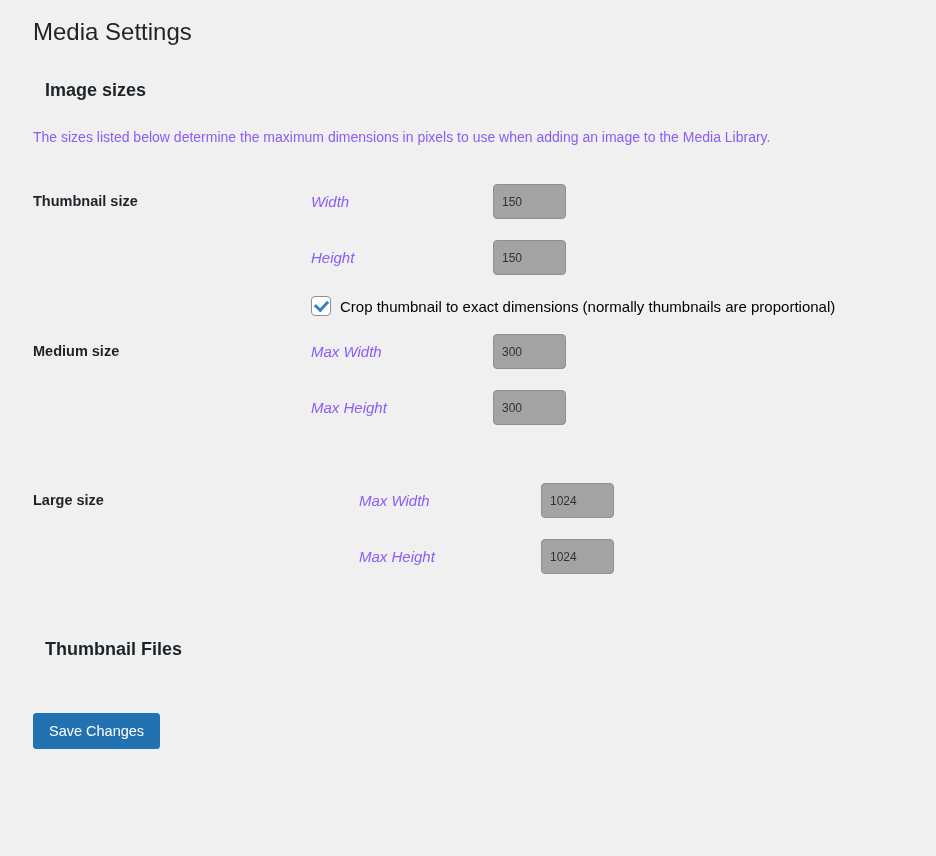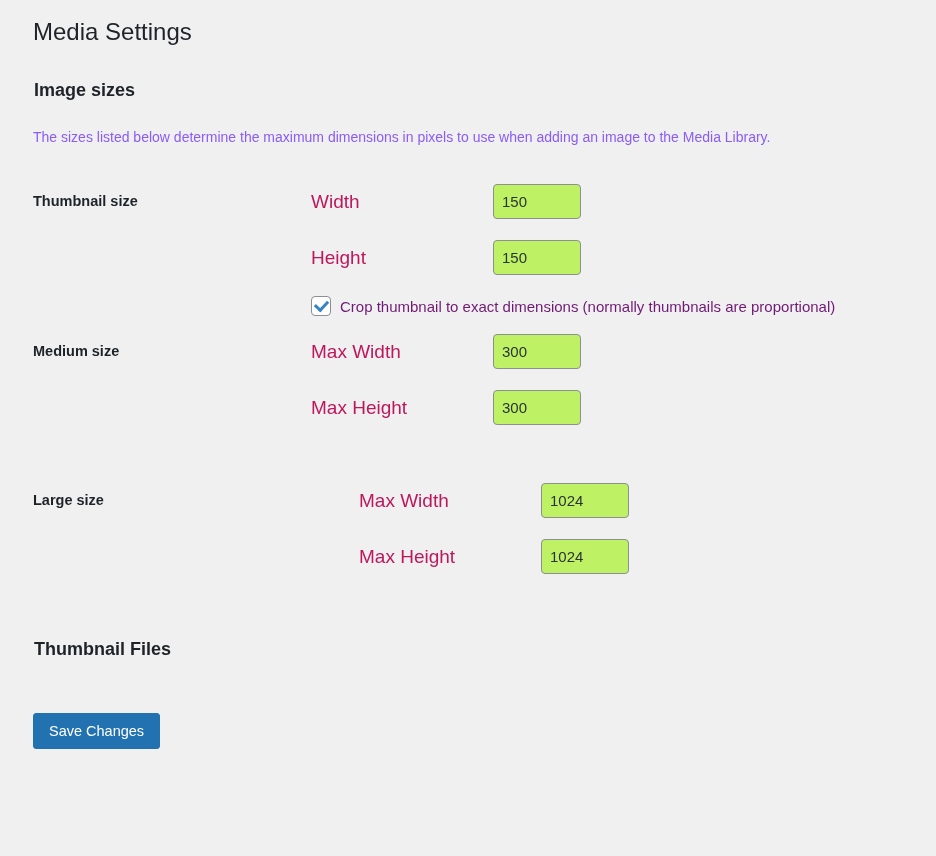--- a/index.html
+++ b/index.html
@@ -17,21 +17,21 @@
   }
   h1.page-title {
     margin: 0;
     padding-top: 16px;
     font-size: 24px;
     font-weight: 400;
     line-height: 1.3;
     color: #1d2327;
   }
   h2.section-heading {
-    margin: 1px;
+    margin: 12px;
     font-size: 18px;
     font-weight: 700;
     color: #1d2327;
   }
   h2.image-sizes-heading { margin-top: 33px; }
   h2.uploading-heading { margin-top: 44px; }
   p.description {
     margin: 28px 0 0;
     font-size: 14px;
     color: #8b5cf6;
@@ -52,31 +52,32 @@
     color: #1d2327;
   }
   .row-content { flex: 1; }
   .field-row {
     display: flex;
     align-items: center;
     margin-bottom: 21px;
   }
   .field-row .field-label {
     width: 182px;
-    font-size: 19px;
-    color: #be185d;
+    font-size: 15px;
+    color: #8b5cf6;
+    font-style: italic;
   }
   input.size-input {
-    width: 88px;
+    width: 73px;
     height: 35px;
     border: 1px solid #8c8f94;
     border-radius: 4px;
-    background: #bef264;
+    background: #a3a3a3;
     padding: 0 8px;
-    font-size: 15px;
+    font-size: 12px;
     font-family: "Liberation Sans", sans-serif;
     color: #2c3338;
     outline: none;
   }
   .checkbox-row {
     display: flex;
     align-items: center;
     margin-top: 2px;
   }
   .checkbox-row.organize-row { margin-top: 49px; }
@@ -99,21 +100,21 @@
     left: 3px;
     top: 3px;
     width: 10px;
     height: 6px;
     border-left: 3px solid #3582c4;
     border-bottom: 3px solid #3582c4;
     transform: rotate(-47deg);
   }
   .checkbox-label {
     font-size: 15px;
-    color: #701a75;
+    color: #000000;
   }
   .save-row { margin-top: 53px; }
   button.save-button {
     height: 36px;
     padding: 0 15px;
     background: #2271b1;
     border: 1px solid #2271b1;
     border-radius: 3px;
     color: #ffffff;
     font-size: 14.5px;

